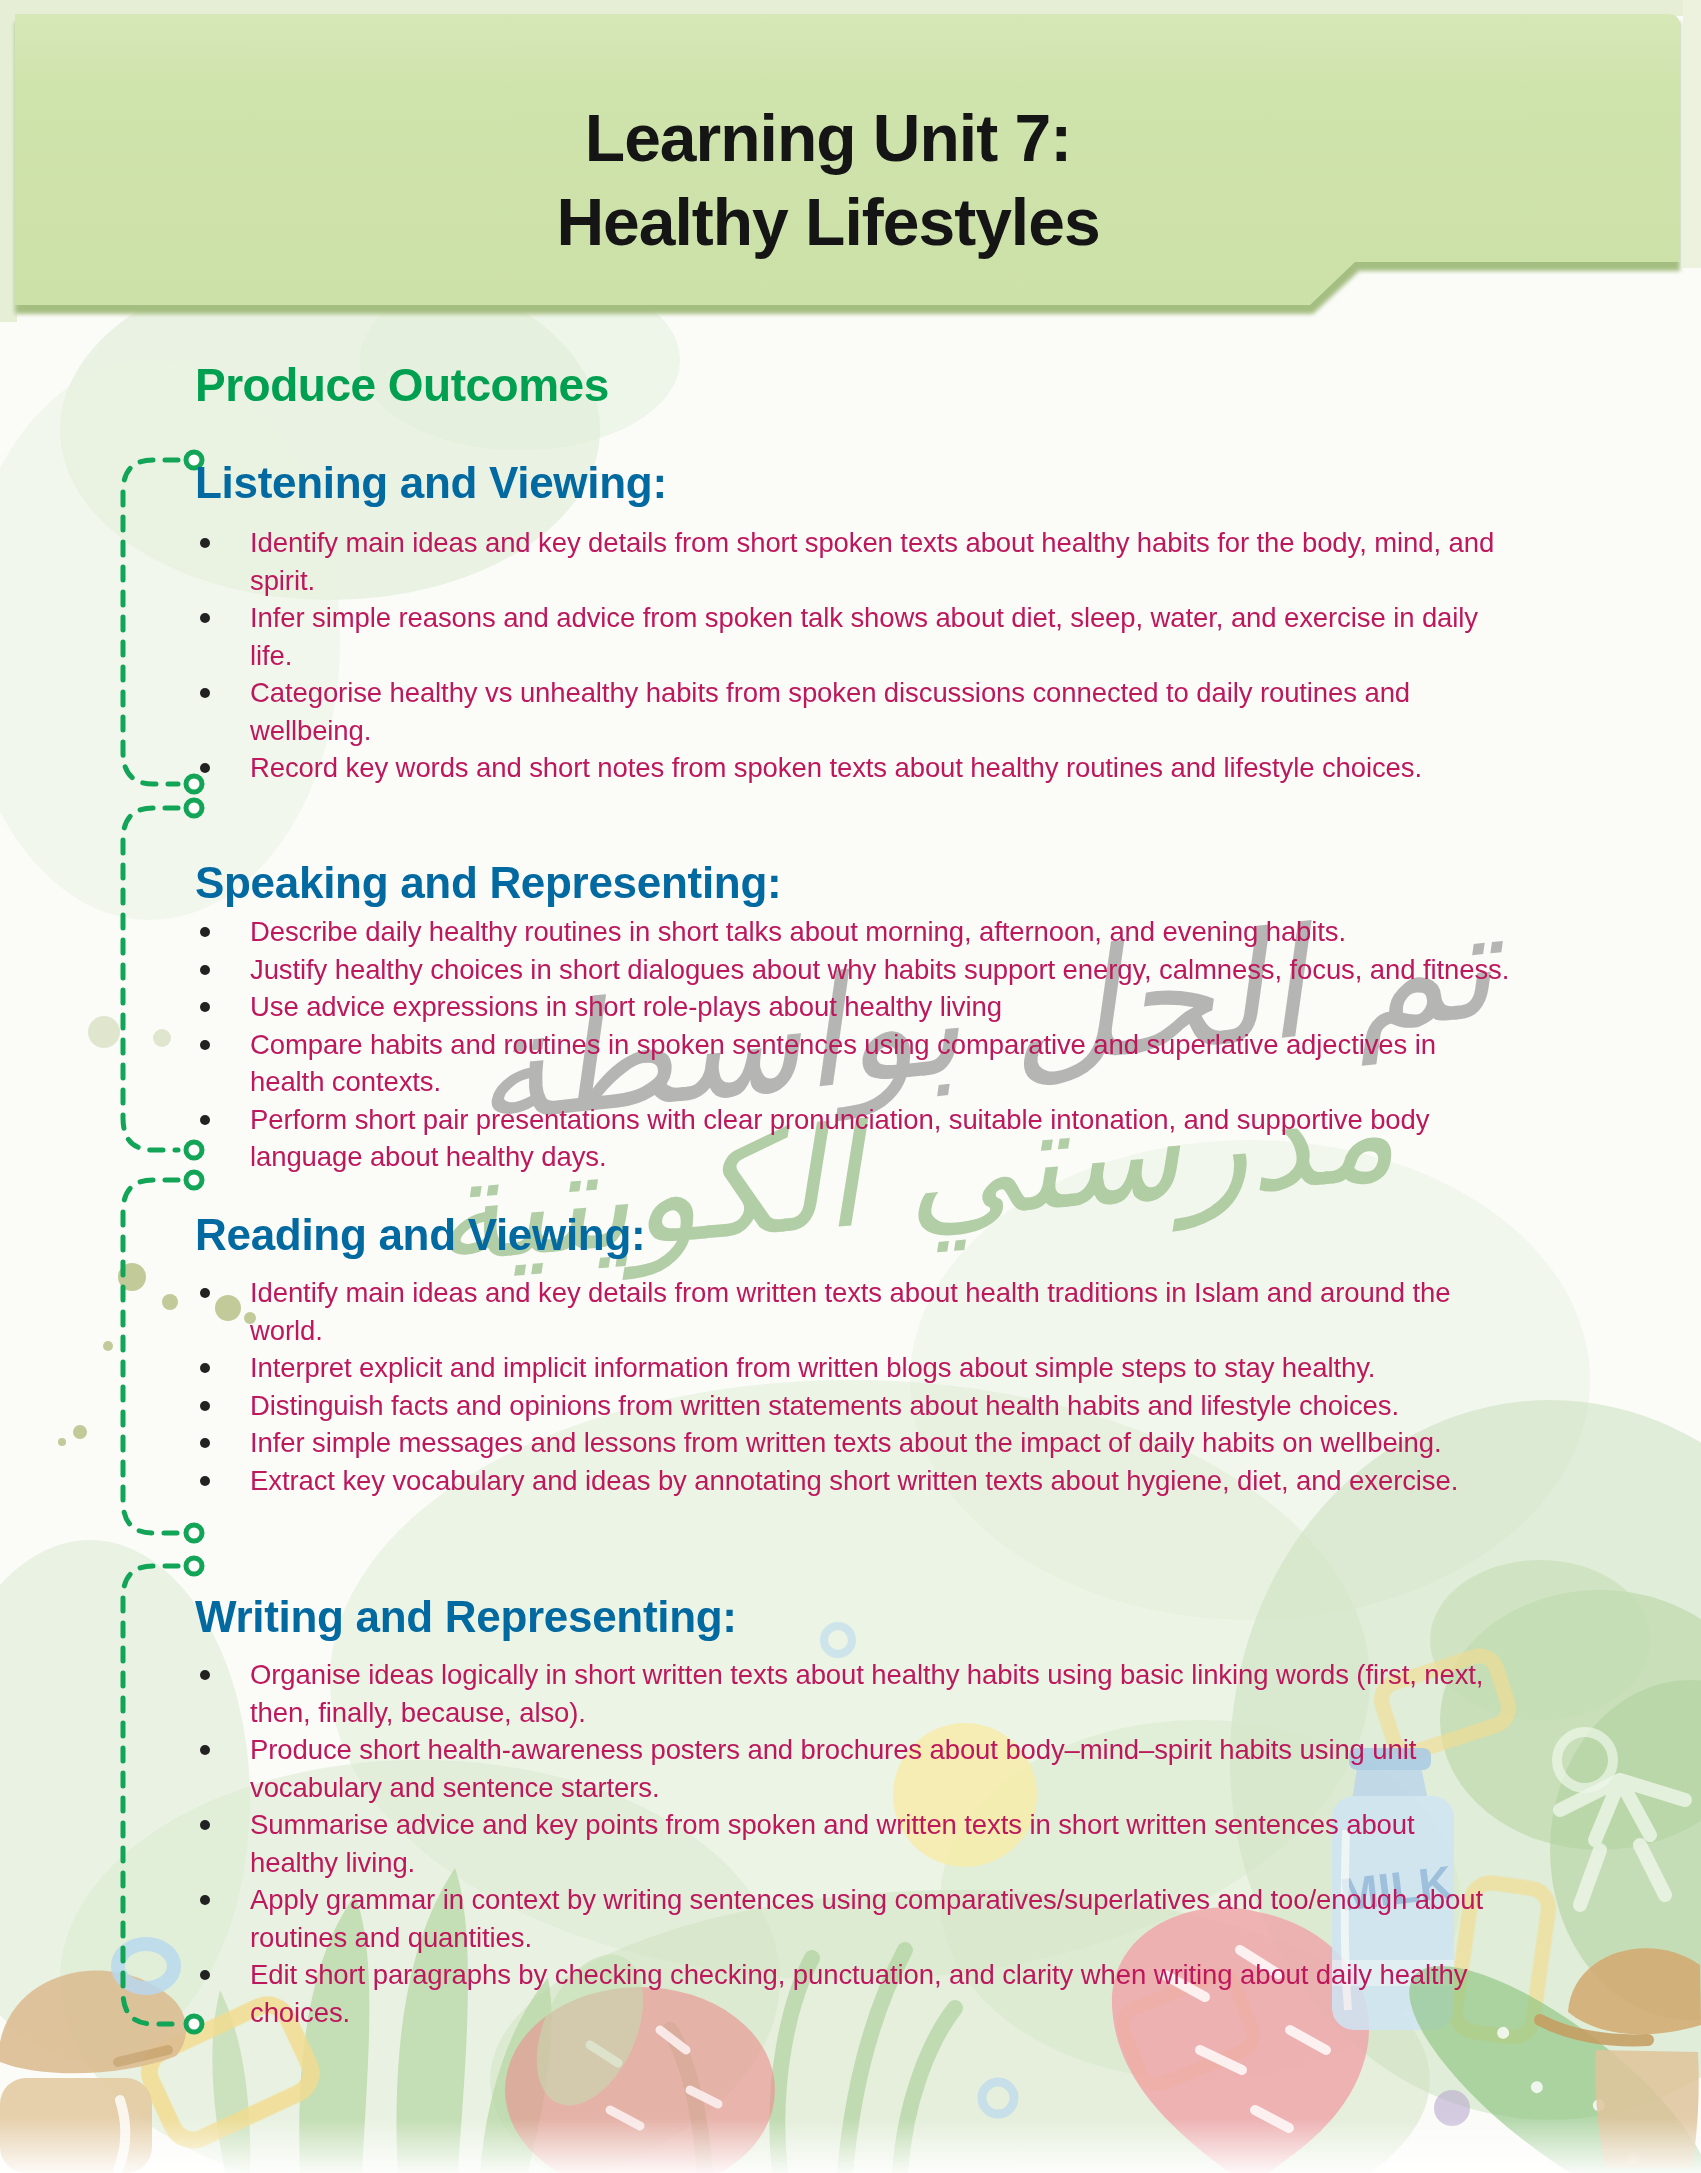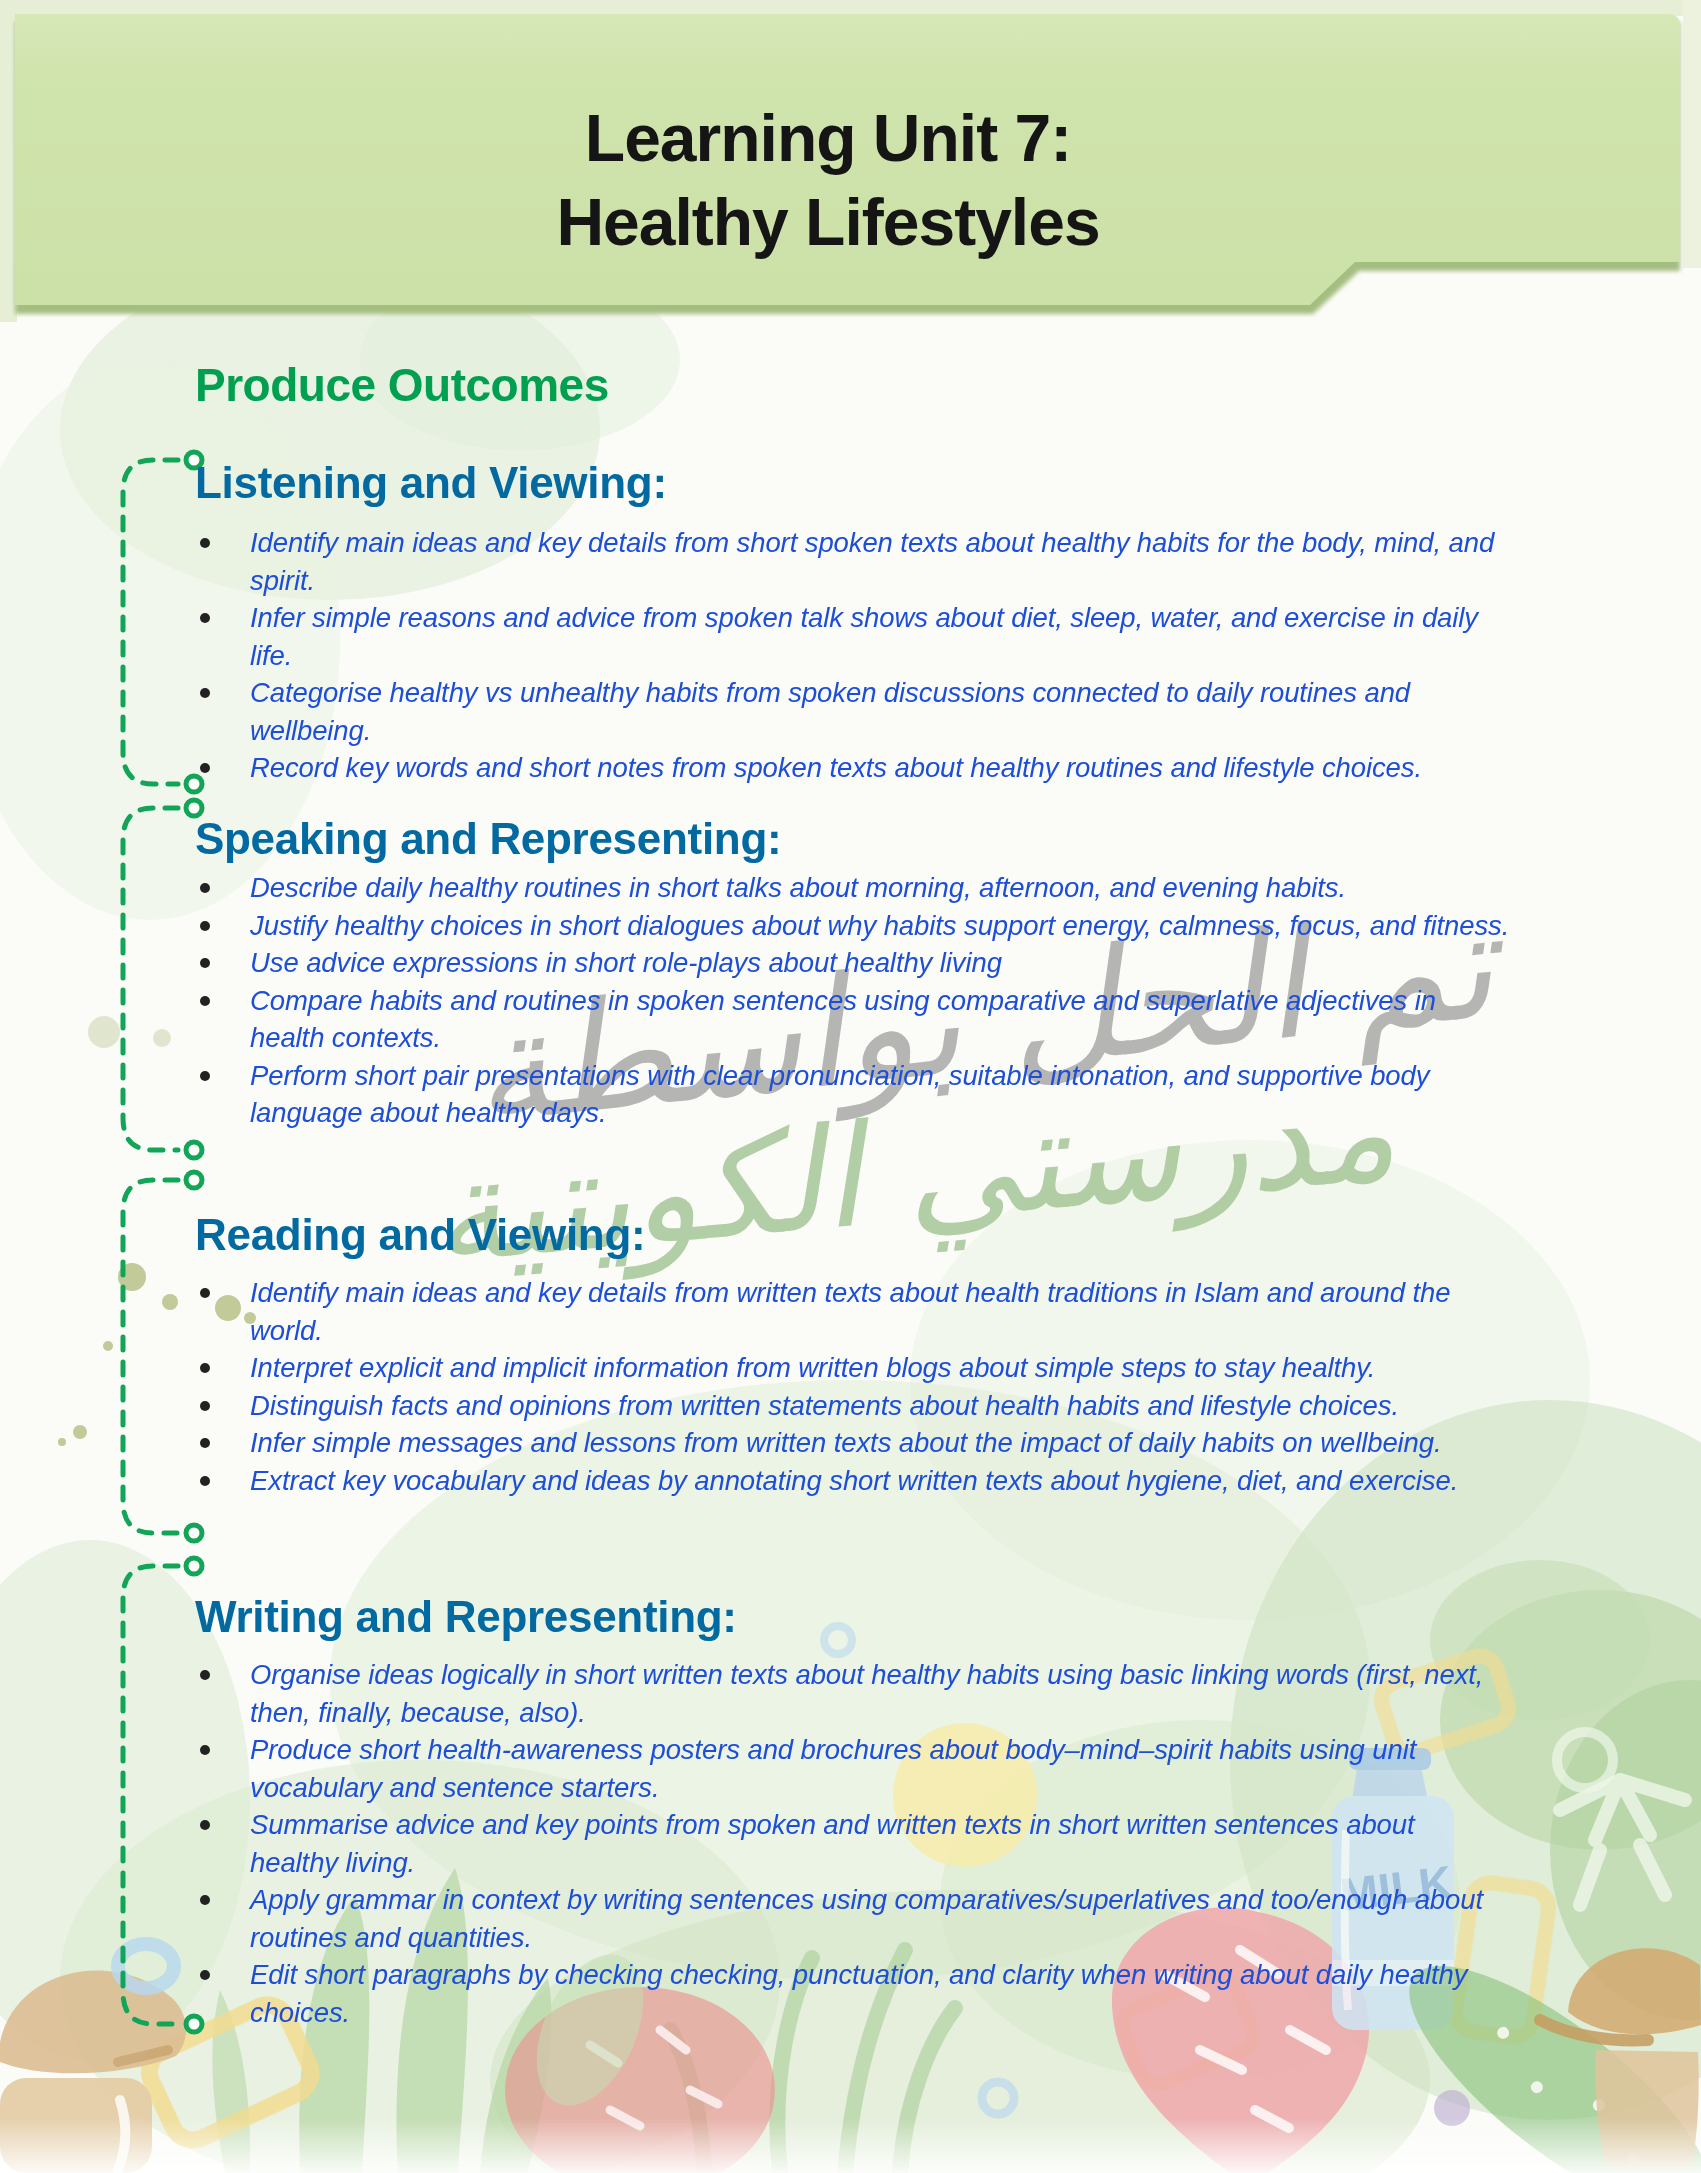--- a/index.html
+++ b/index.html
@@ -26,21 +26,21 @@
   
   .section{position:absolute;left:195px;width:1380px;z-index:5;}
   .section h2{
     margin:0;color:#0369a1;font-weight:bold;font-size:44px;line-height:42px;letter-spacing:-0.3px;
   }
   .section ul{
     list-style:none;margin:0;padding:0;width:1315px;
   }
   .section li{
     position:relative;padding-left:55px;
-    font-size:27.5px;line-height:37.5px;color:#1d4ed8;letter-spacing:-0.1px;font-style:italic;
+    font-size:27.5px;line-height:37.5px;color:#be185d;letter-spacing:-0.1px;
   }
   .section li::before{
     content:"";position:absolute;left:5px;top:14px;
     width:10px;height:10px;border-radius:50%;background:#222222;
   }
   
   #brackets{position:absolute;left:0;top:0;z-index:4;pointer-events:none;}
   
   .watermark{
     position:absolute;z-index:2;direction:rtl;white-space:nowrap;
@@ -232,21 +232,21 @@
   <div id="sections">
       <div class="section" style="top: 462px;">
         <h2>Listening and Viewing:</h2>
         <ul style="margin-top: 20px;">
           <li>Identify main ideas and key details from short spoken texts about healthy habits for the body, mind, and spirit.</li>
           <li>Infer simple reasons and advice from spoken talk shows about diet, sleep, water, and exercise in daily life.</li>
           <li>Categorise healthy vs unhealthy habits from spoken discussions connected to daily routines and wellbeing.</li>
           <li>Record key words and short notes from spoken texts about healthy routines and lifestyle choices.</li>
         </ul>
       </div>
-      <div class="section" style="top: 818px;">
+      <div class="section" style="top: 862px;">
         <h2>Speaking and Representing:</h2>
         <ul style="margin-top: 9px;">
           <li>Describe daily healthy routines in short talks about morning, afternoon, and evening habits.</li>
           <li>Justify healthy choices in short dialogues about why habits support energy, calmness, focus, and fitness.</li>
           <li>Use advice expressions in short role-plays about healthy living</li>
           <li>Compare habits and routines in spoken sentences using comparative and superlative adjectives in health contexts.</li>
           <li>Perform short pair presentations with clear pronunciation, suitable intonation, and supportive body language about healthy days.</li>
         </ul>
       </div>
       <div class="section" style="top: 1198px; margin-top: 16px;">

